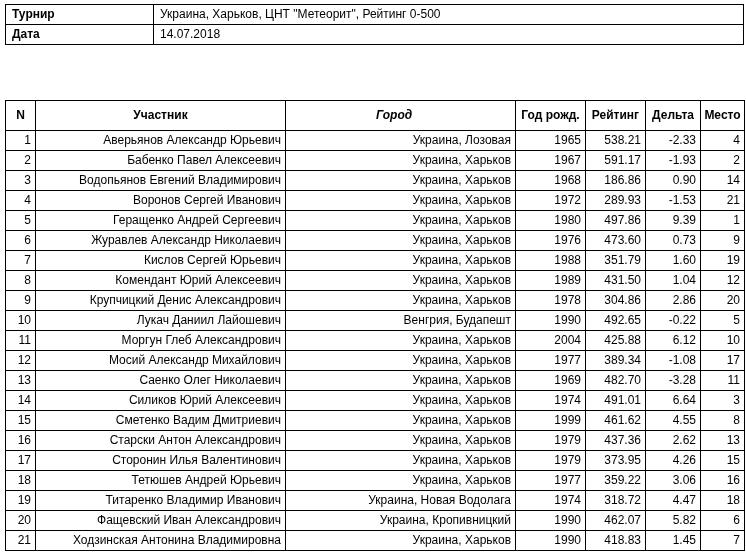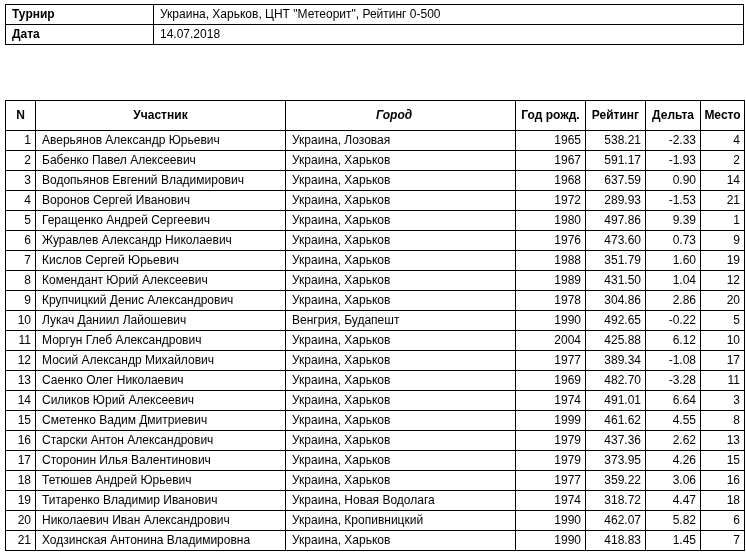--- a/index.html
+++ b/index.html
@@ -11,21 +11,21 @@
   td, th {
     border: 1px solid #000; padding: 0 4px; height: 19px; line-height: 19px;
     white-space: nowrap; overflow: hidden; font-size: 12px;
   }
   #info { top: 4px; width: 739px; }
   #info td.lbl { font-weight: bold; width: 138px; padding-left: 6px; margin-left: 14px; }
   #info td.val { padding-left: 6px; }
   #results { top: 100px; width: 739px; }
   #results th { font-weight: bold; height: 29px; line-height: 29px; text-align: center; padding: 0 3px; }
   #results td.num { text-align: right; }
-  #results td.txt { text-align: left; padding-left: 6px; }
+  #results td.txt { text-align: right; padding-left: 6px; }
   #results th.city { text-align: left; padding-left: 90px; font-style: italic; }
 </style>
 </head>
 <body>
 
 <table id="info">
   <colgroup>
       <col style="width:148px">
       <col>
     </colgroup>
@@ -79,21 +79,21 @@
         <td class="num">1967</td>
         <td class="num">591.17</td>
         <td class="num">-1.93</td>
         <td class="num">2</td>
       </tr>
       <tr>
         <td class="num">3</td>
         <td class="txt">Водопьянов Евгений Владимирович</td>
         <td class="txt">Украина, Харьков</td>
         <td class="num">1968</td>
-        <td class="num">637.59</td>
+        <td class="num">186.86</td>
         <td class="num">0.90</td>
         <td class="num">14</td>
       </tr>
       <tr>
         <td class="num">4</td>
         <td class="txt">Воронов Сергей Иванович</td>
         <td class="txt">Украина, Харьков</td>
         <td class="num">1972</td>
         <td class="num">289.93</td>
         <td class="num">-1.53</td>
@@ -229,21 +229,21 @@
         <td class="num">19</td>
         <td class="txt">Титаренко Владимир Иванович</td>
         <td class="txt">Украина, Новая Водолага</td>
         <td class="num">1974</td>
         <td class="num">318.72</td>
         <td class="num">4.47</td>
         <td class="num">18</td>
       </tr>
       <tr>
         <td class="num">20</td>
-        <td class="txt">Николаевич Иван Александрович</td>
+        <td class="txt">Фащевский Иван Александрович</td>
         <td class="txt">Украина, Кропивницкий</td>
         <td class="num">1990</td>
         <td class="num">462.07</td>
         <td class="num">5.82</td>
         <td class="num">6</td>
       </tr>
       <tr>
         <td class="num">21</td>
         <td class="txt">Ходзинская Антонина Владимировна</td>
         <td class="txt">Украина, Харьков</td>

